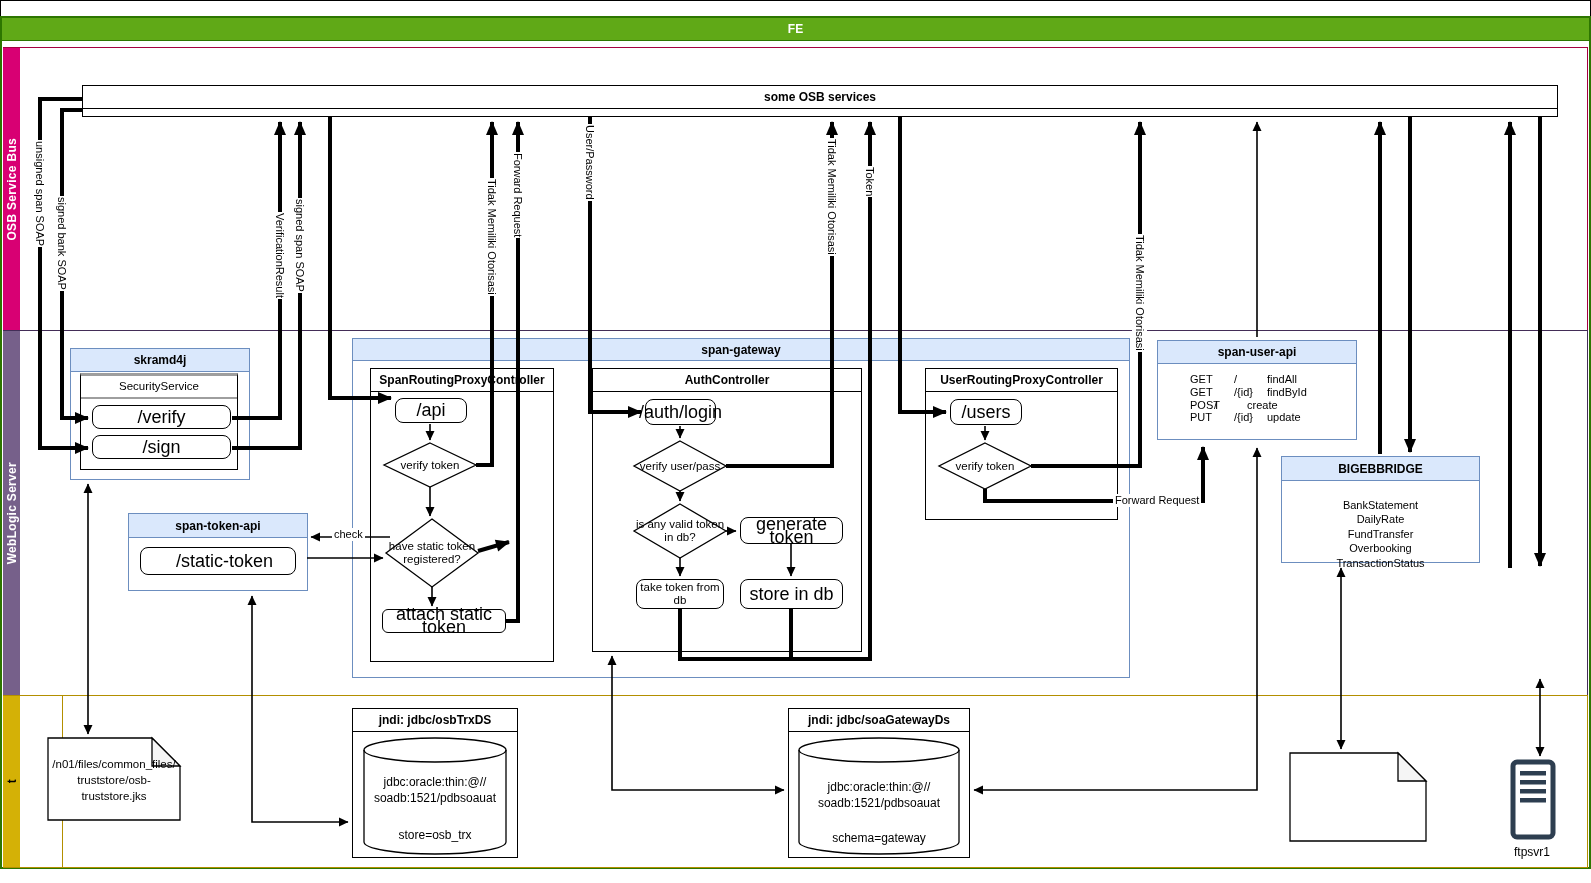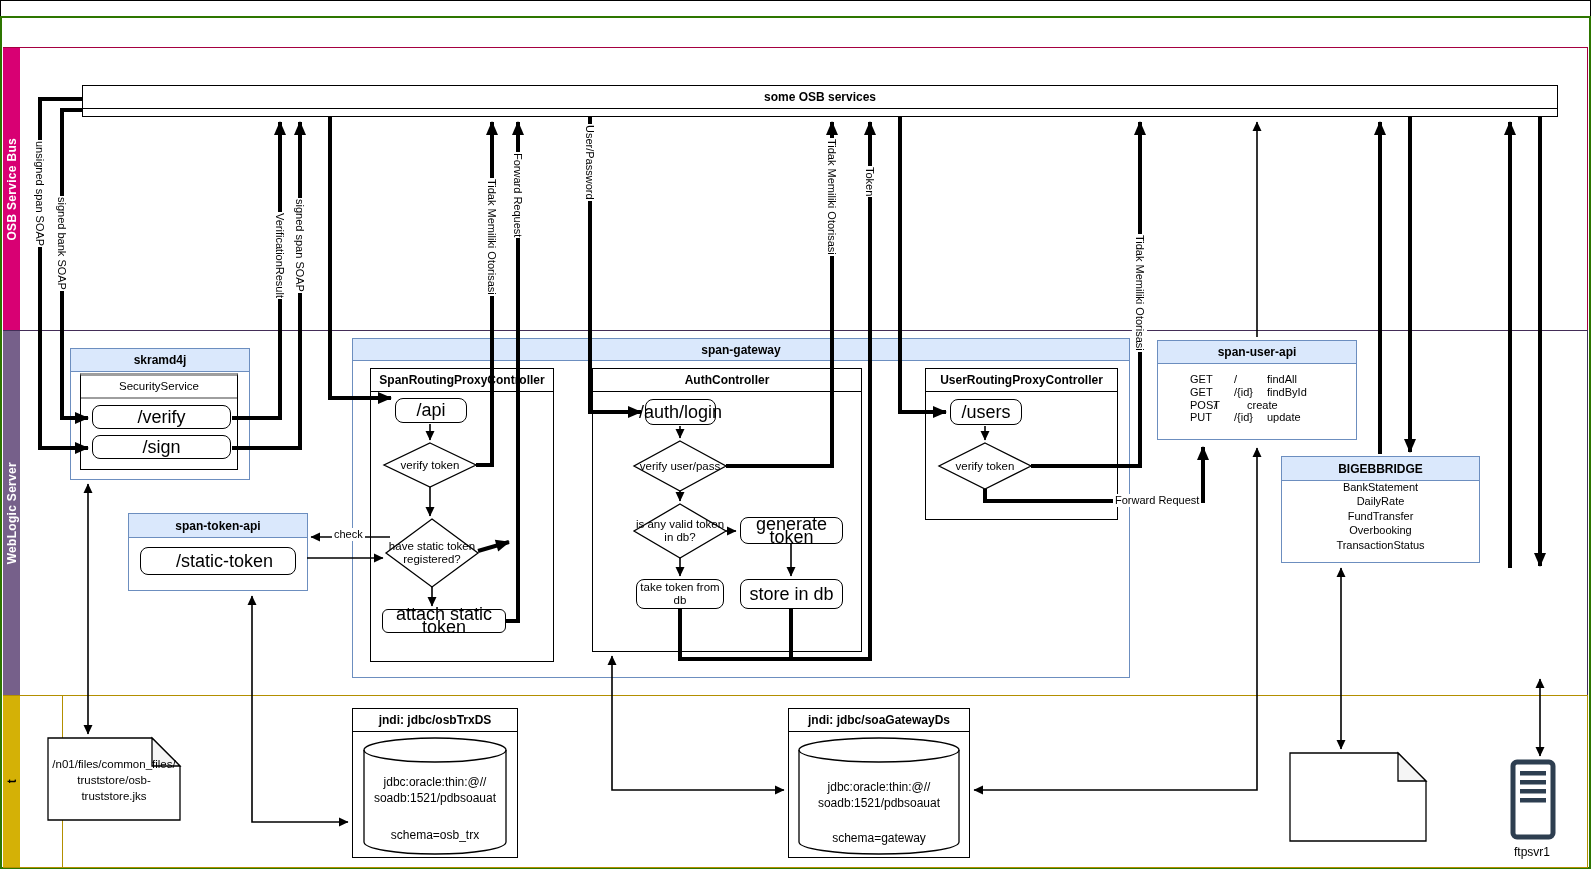--- a/index.html
+++ b/index.html
@@ -29,20 +29,23 @@
   svg#wires{position:absolute;left:0;top:0;z-index:5;pointer-events:none;}
   .zboxes{z-index:2;}
 </style>
 </head>
 <body>
 
 <div id="stage">
 
   <div class="abs" style="left:0;top:0;width:1591px;height:17px;border:1px solid #000;background:#fff;"></div>
   <div class="abs" style="left:0;top:16px;width:1591px;height:853px;border:2px solid #2d7600;"></div>
+  <div class="abs" style="left:2px;top:18px;width:1587px;height:23px;background:#60a917;border-bottom:1px solid #2d7600;display:flex;align-items:center;justify-content:center;">
+    <span style="color:#fff;font-weight:bold;font-size:12px;">FE</span>
+  </div>
 
   <div class="band-outline" style="top:47px;height:284px;border-color:#a50040;"></div>
   <div class="band-outline" style="top:330px;height:366px;border-color:#432d57;"></div>
   <div class="band-outline" style="top:695px;height:173px;border-color:#b38f00;"></div>
   <div class="abs" style="left:62px;top:696px;width:0;height:171px;border-left:1px solid #b38f00;"></div>
 
   <div class="strip" style="top:48px;height:282px;background:#d80073;">
     <span class="striplabel" style="color:#fff;">OSB Service Bus</span>
   </div>
   <div class="strip" style="top:331px;height:364px;background:#76608a;">
@@ -119,38 +122,38 @@
       <div style="display:flex;">
         <span style="width:44px;">PUT</span>
         <span style="width:33px;">/{id}</span>
         <span>update</span>
       </div>
     </div>
   </div>
 
   <div class="bluebox zboxes" style="left:1281px;top:456px;width:199px;height:107px;">
     <div class="bluetitle" style="height:24px;">BIGEBBRIDGE</div>
-    <div style="position:absolute;left:0;top:23px;width:100%;text-align:center;font-size:11px;line-height:14.4px;">
+    <div style="position:absolute;left:0;top:41px;width:100%;text-align:center;font-size:11px;line-height:14.4px;">
       <div>BankStatement</div>
       <div>DailyRate</div>
       <div>FundTransfer</div>
       <div>Overbooking</div>
       <div>TransactionStatus</div>
     </div>
   </div>
 
 
   <div class="box zboxes" style="left:352px;top:708px;width:166px;height:150px;">
     <div class="boxtitle" style="height:23px;">jndi: jdbc/osbTrxDS</div>
   </div>
   <div class="ctext" style="left:363px;top:774px;width:144px;">
     <div>jdbc:oracle:thin:@//</div>
     <div>soadb:1521/pdbsoauat</div>
   </div>
-  <div class="ctext" style="left:363px;top:827px;width:144px;">schema=osb_trx</div>
+  <div class="ctext" style="left:363px;top:827px;width:144px;">store=osb_trx</div>
 
   <div class="box zboxes" style="left:788px;top:708px;width:182px;height:150px;">
     <div class="boxtitle" style="height:23px;">jndi: jdbc/soaGatewayDs</div>
   </div>
   <div class="ctext" style="left:799px;top:779px;width:160px;">
     <div>jdbc:oracle:thin:@//</div>
     <div>soadb:1521/pdbsoauat</div>
   </div>
   <div class="ctext" style="left:799px;top:830px;width:160px;">schema=gateway</div>
 

